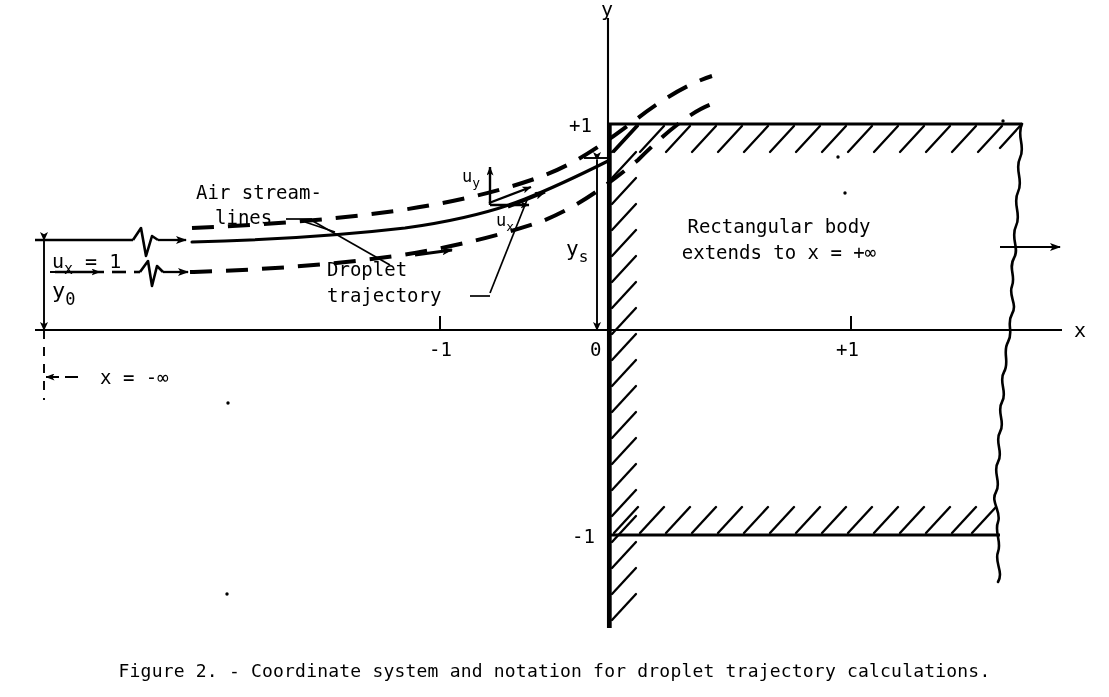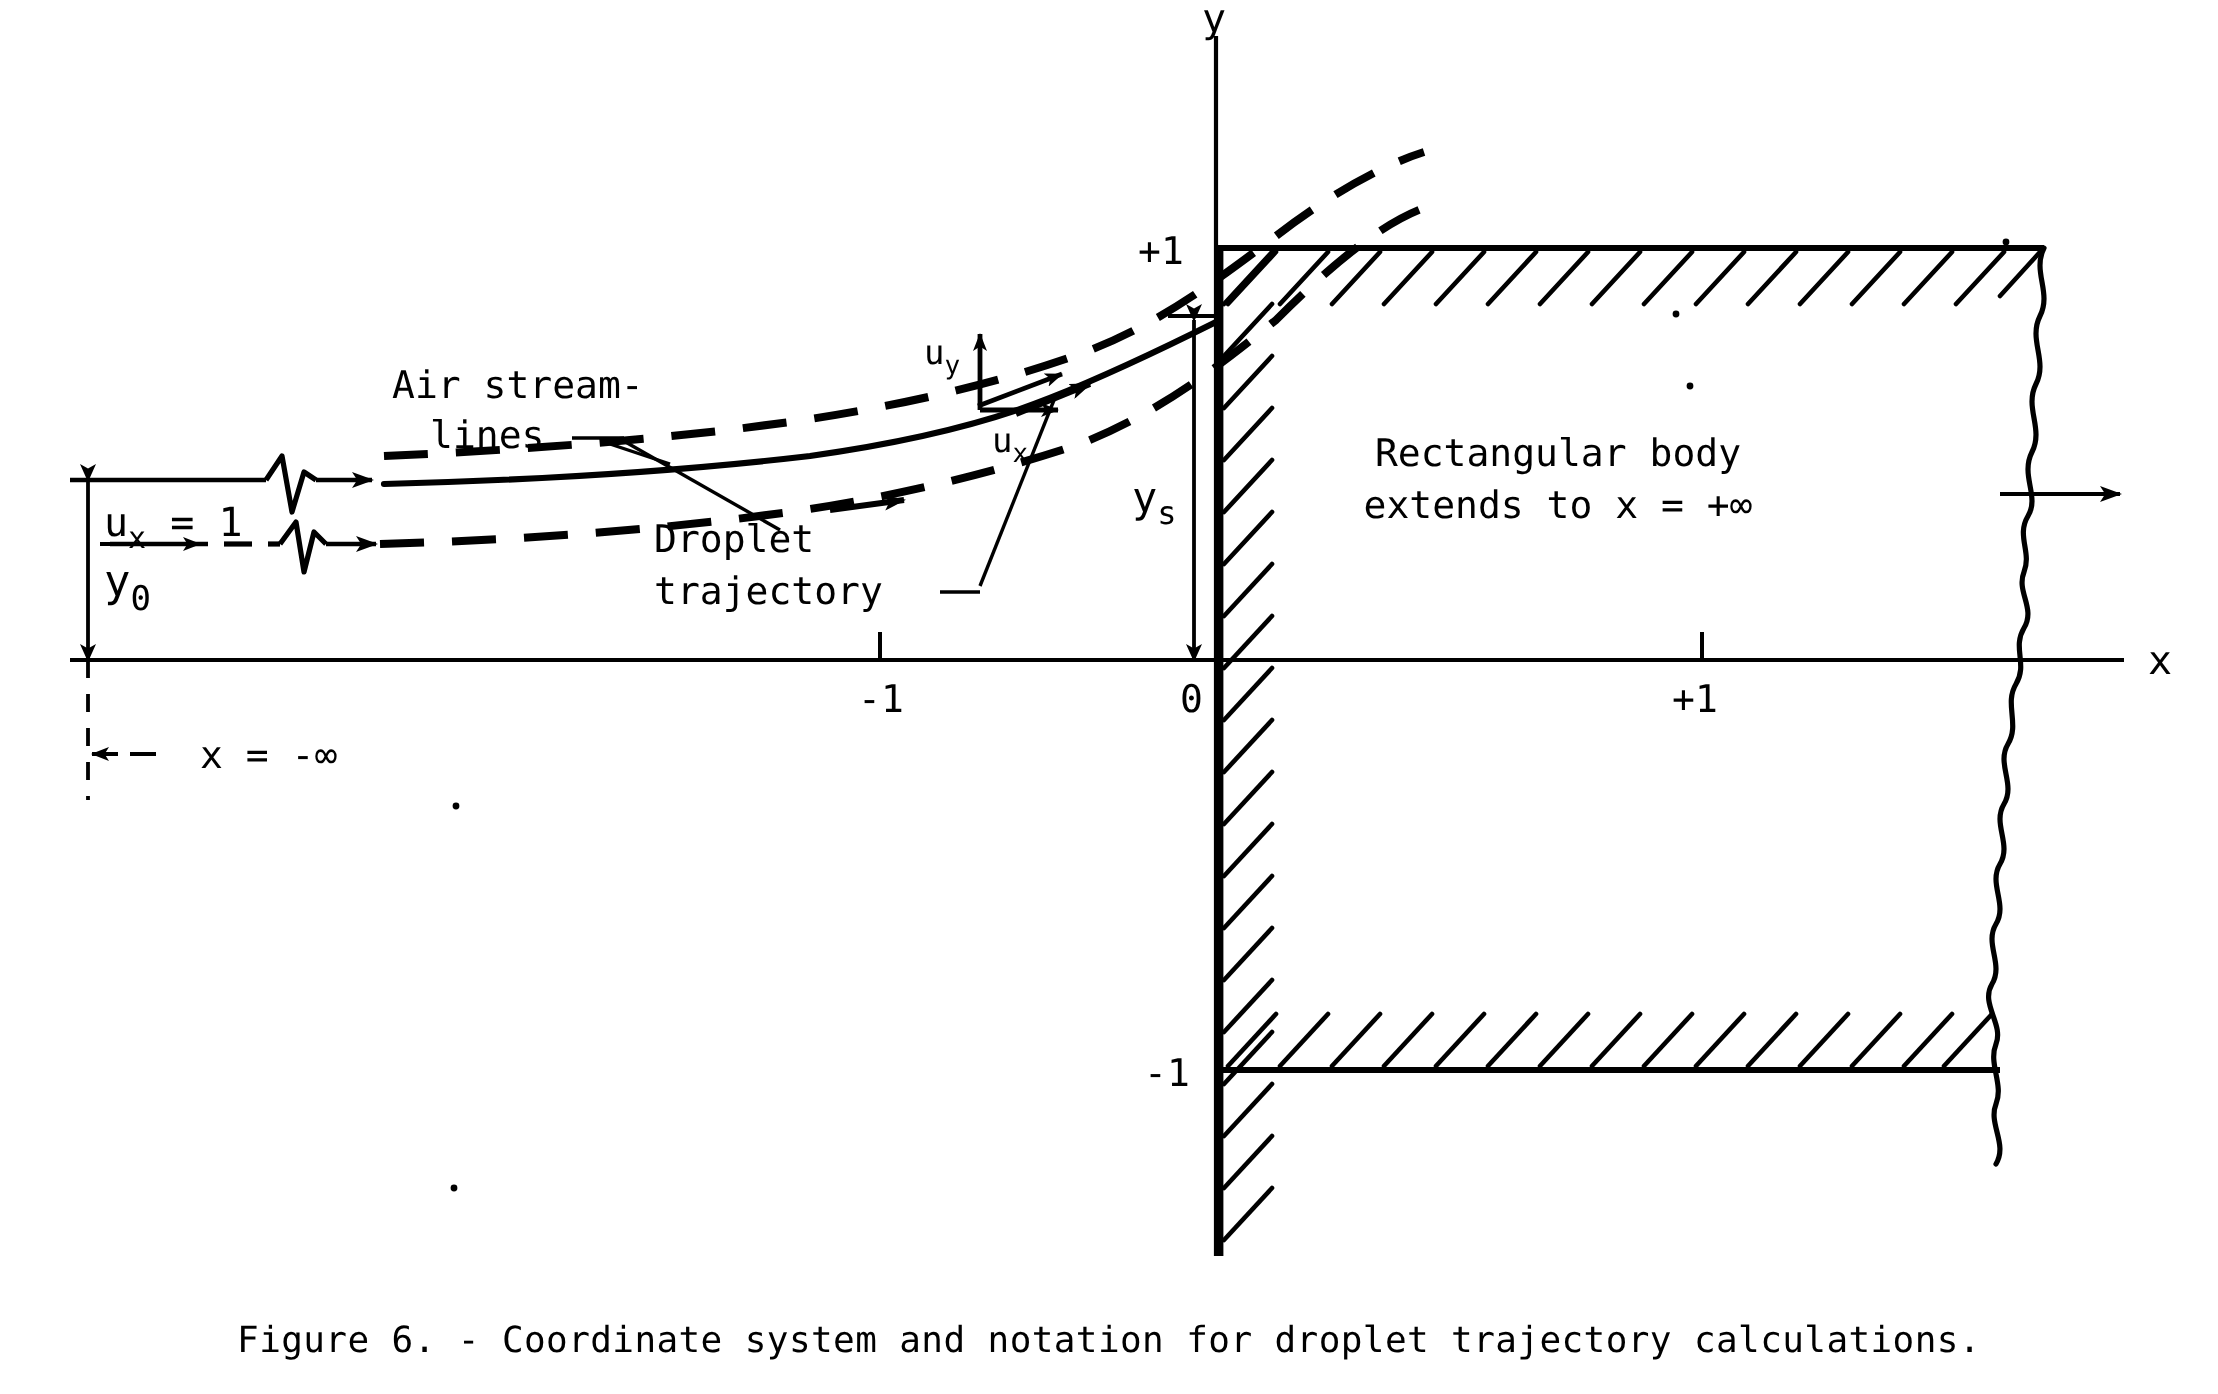--- a/index.html
+++ b/index.html
@@ -278,15 +278,15 @@
     <g fill="#000">
       <circle cx="228" cy="403" r="1.7"></circle>
       <circle cx="227" cy="594" r="1.7"></circle>
       <circle cx="1003" cy="121" r="1.7"></circle>
       <circle cx="838" cy="157" r="1.7"></circle>
       <circle cx="845" cy="193" r="1.7"></circle>
     </g>
 
   </svg>
 
-  <div class="fig-caption">Figure 6. - Coordinate system and notation for droplet trajectory calculations.</div>
+  <div class="fig-caption">Figure 2. - Coordinate system and notation for droplet trajectory calculations.</div>
 
 </div>
 
 </body></html>

